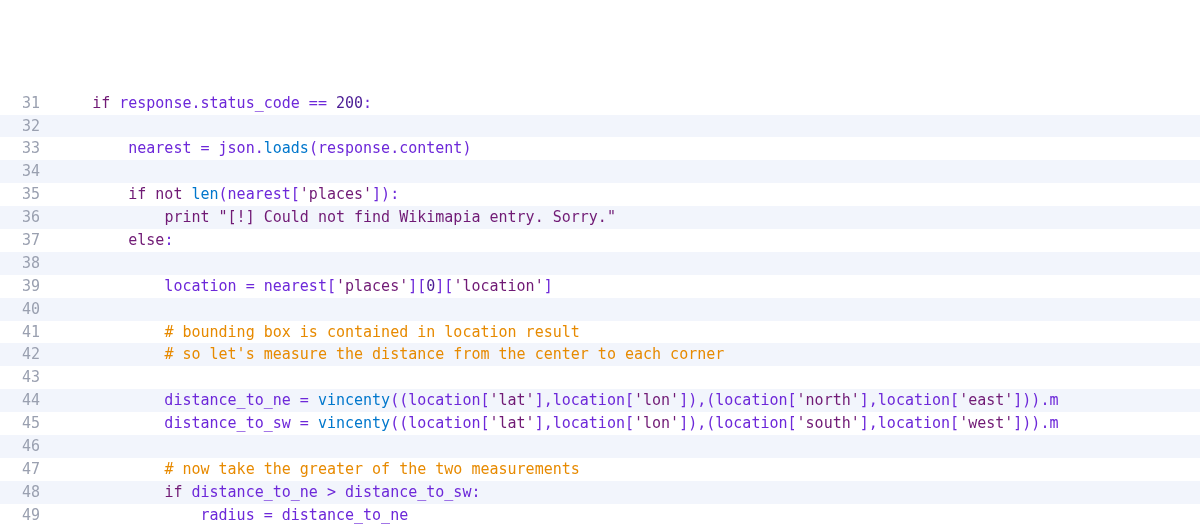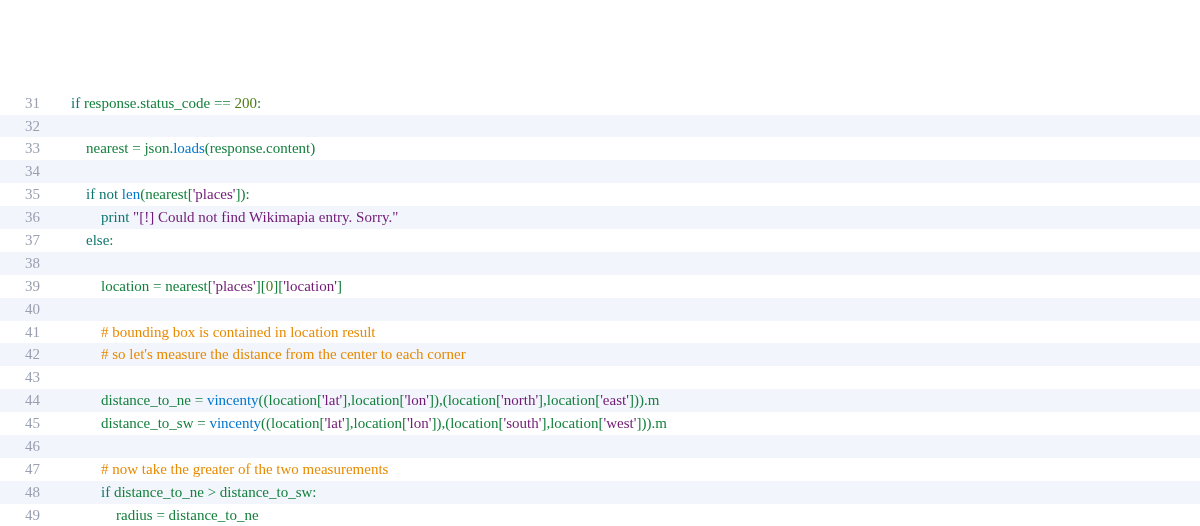--- a/index.html
+++ b/index.html
@@ -8,40 +8,39 @@
     font-family: "Menlo", "Consolas", "DejaVu Sans Mono", monospace;
     font-size: 15px;
     background: #ffffff;
     white-space: pre;
     line-height: 22.9px;
   }
   .line {
     display: flex;
     height: 22.9px;
     align-items: center;
-    font-family: Liberation Serif, serif;
   }
   .line:nth-child(even) {
     background: #f2f5fc;
   }
   .gutter {
     width: 40px;
     text-align: right;
     color: #9aa0b0;
     padding-right: 8px;
     user-select: none;
     flex: 0 0 40px;
   }
   .code {
     padding-left: 8px;
   }
-  .tok-kw    { color: #0f766e; }  
+  .tok-kw    { color: #701a75; }  
   .tok-fn    { color: #0077cc; }  
-  .tok-id    { color: #15803d; }
-  .tok-num   { color: #4d7c0f; margin-top: 44px; }  
+  .tok-id    { color: #6d28d9; }
+  .tok-num   { color: #4c1d95; margin-top: 44px; }  
   .tok-str   { color: #701a75; }  
   .tok-cmt   { color: #e78a00; text-align: center; }  
 </style>
 </head>
 <body>
 
 
 
 <div id="editor"><div class="line"><span class="gutter">31</span><span class="code"><span>    </span><span class="tok-kw">if</span><span class="tok-id"> response.status_code == </span><span class="tok-num">200</span><span class="tok-id">:</span></span></div><div class="line"><span class="gutter">32</span><span class="code"></span></div><div class="line"><span class="gutter">33</span><span class="code"><span class="tok-id">        nearest = json.</span><span class="tok-fn">loads</span><span class="tok-id">(response.content)</span></span></div><div class="line"><span class="gutter">34</span><span class="code"></span></div><div class="line"><span class="gutter">35</span><span class="code"><span>        </span><span class="tok-kw">if</span><span> </span><span class="tok-kw">not</span><span> </span><span class="tok-fn">len</span><span class="tok-id">(nearest[</span><span class="tok-str">'places'</span><span class="tok-id">]):</span></span></div><div class="line"><span class="gutter">36</span><span class="code"><span>            </span><span class="tok-kw">print</span><span> </span><span class="tok-str">"[!] Could not find Wikimapia entry. Sorry."</span></span></div><div class="line"><span class="gutter">37</span><span class="code"><span>        </span><span class="tok-kw">else</span><span class="tok-id">:</span></span></div><div class="line"><span class="gutter">38</span><span class="code"></span></div><div class="line"><span class="gutter">39</span><span class="code"><span class="tok-id">            location = nearest[</span><span class="tok-str">'places'</span><span class="tok-id">][</span><span class="tok-num">0</span><span class="tok-id">][</span><span class="tok-str">'location'</span><span class="tok-id">]</span></span></div><div class="line"><span class="gutter">40</span><span class="code"></span></div><div class="line"><span class="gutter">41</span><span class="code"><span>            </span><span class="tok-cmt"># bounding box is contained in location result</span></span></div><div class="line"><span class="gutter">42</span><span class="code"><span>            </span><span class="tok-cmt"># so let's measure the distance from the center to each corner</span></span></div><div class="line"><span class="gutter">43</span><span class="code"></span></div><div class="line"><span class="gutter">44</span><span class="code"><span class="tok-id">            distance_to_ne = </span><span class="tok-fn">vincenty</span><span class="tok-id">((location[</span><span class="tok-str">'lat'</span><span class="tok-id">],location[</span><span class="tok-str">'lon'</span><span class="tok-id">]),(location[</span><span class="tok-str">'north'</span><span class="tok-id">],location[</span><span class="tok-str">'east'</span><span class="tok-id">])).m</span></span></div><div class="line"><span class="gutter">45</span><span class="code"><span class="tok-id">            distance_to_sw = </span><span class="tok-fn">vincenty</span><span class="tok-id">((location[</span><span class="tok-str">'lat'</span><span class="tok-id">],location[</span><span class="tok-str">'lon'</span><span class="tok-id">]),(location[</span><span class="tok-str">'south'</span><span class="tok-id">],location[</span><span class="tok-str">'west'</span><span class="tok-id">])).m</span></span></div><div class="line"><span class="gutter">46</span><span class="code"></span></div><div class="line"><span class="gutter">47</span><span class="code"><span>            </span><span class="tok-cmt"># now take the greater of the two measurements</span></span></div><div class="line"><span class="gutter">48</span><span class="code"><span>            </span><span class="tok-kw">if</span><span class="tok-id"> distance_to_ne &gt; distance_to_sw:</span></span></div><div class="line"><span class="gutter">49</span><span class="code"><span class="tok-id">                radius = distance_to_ne</span></span></div></div>
 

